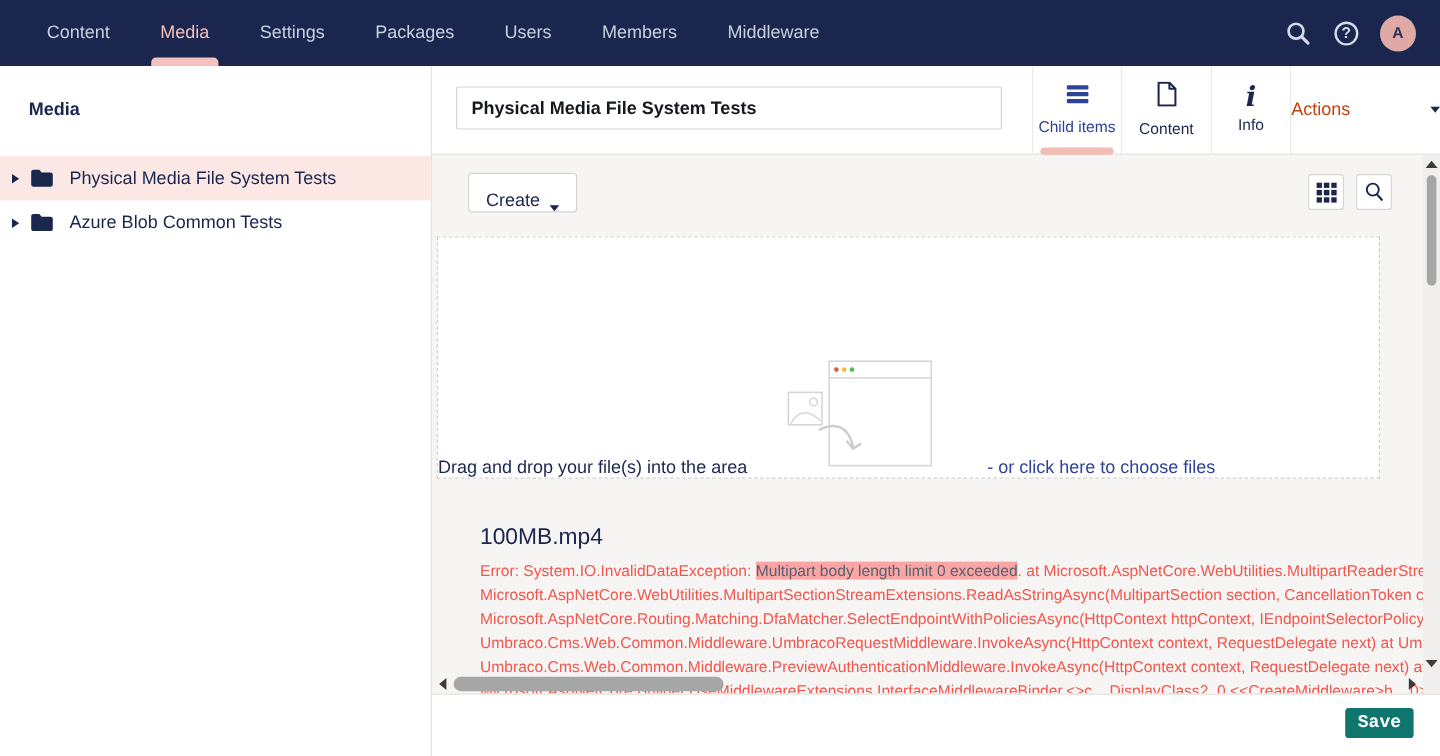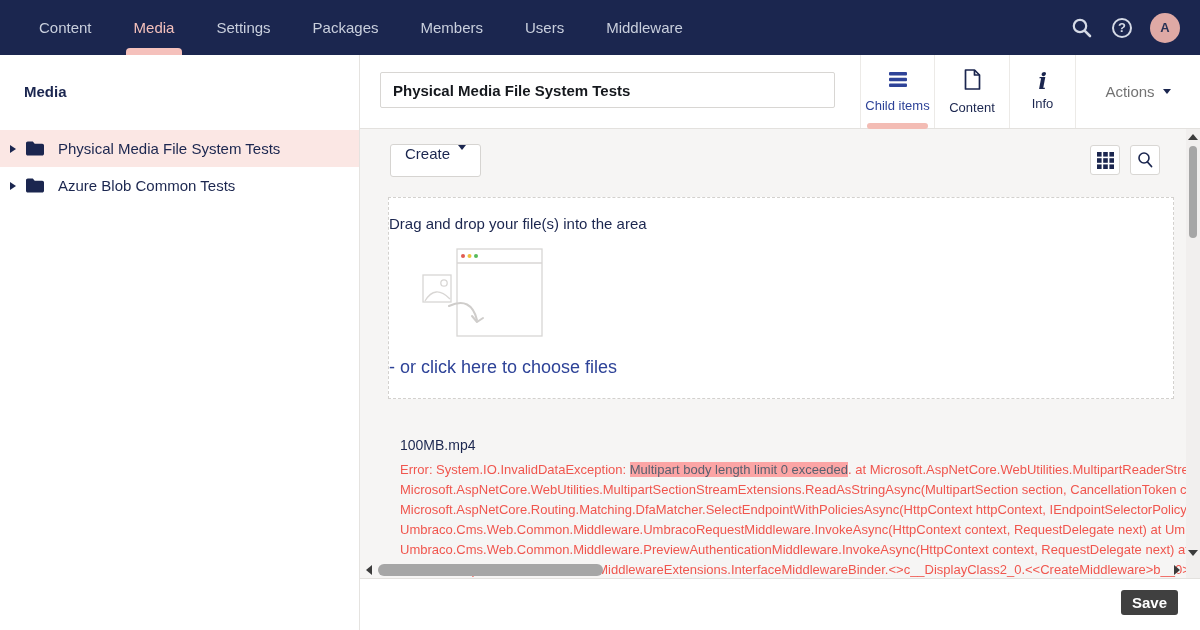--- a/index.html
+++ b/index.html
@@ -46,85 +46,85 @@
   .tabs-wrap{position:absolute;right:0;top:0;height:73px;display:flex;}
   .tab{height:100%;border-left:1px solid #eceae7;display:flex;flex-direction:column;align-items:center;
     justify-content:center;gap:6px;position:relative;cursor:pointer;color:#1b264f;box-sizing:border-box;}
   .tab-childitems{width:74px;}.tab-content{width:75px;}.tab-info{width:66px;}
   .tab-label{font-size:13px;white-space:nowrap;}
   .tab.active{color:#2e4398;}
   .active-bar{display:none;}
   .tab.active .active-bar{display:block;position:absolute;bottom:-1px;left:6px;right:6px;height:6px;
     background:#f3bcb4;border-radius:3px;}
   .actions-btn{width:125px;height:100%;border-left:1px solid #eceae7;display:flex;align-items:center;
-    justify-content:center;font-size:15px;color:#737373;gap:8px;cursor:pointer;box-sizing:border-box;}
+    justify-content:space-between;font-size:15px;color:#c2410c;gap:8px;cursor:pointer;box-sizing:border-box;}
   .caret-down{width:0;height:0;border-top:5px solid #1b264f;border-left:4.5px solid transparent;
     border-right:4.5px solid transparent;display:inline-block;}
   
   .content{position:absolute;left:0;top:74px;width:826px;height:449px;background:#f6f5f4;overflow:hidden;}
   .create-btn{position:absolute;left:30px;top:15px;height:31px;padding:0 14px;background:#fff;
-    border:1px solid #d6d4d1;border-radius:3px;display:flex;align-items:flex-start;gap:8px;
+    border:1px solid #d6d4d1;border-radius:3px;display:flex;align-items:flex-end;gap:8px;
     font-size:15px;color:#1b264f;cursor:pointer;}
   .icon-btn{position:absolute;top:16px;width:30px;height:30px;background:#fff;border:1px solid #d9d7d4;
     border-radius:3px;display:flex;align-items:center;justify-content:center;cursor:pointer;box-sizing:border-box;}
   .grid-btn{right:66px;}
   .search-btn{right:26px;}
-  .dropzone{position:absolute;left:28px;top:68px;width:786px;height:202px;background:#fff;
-    border:1px dashed #d3d1ce;box-sizing:border-box;display:flex;flex-direction:column;
-    align-items:flex-start;cursor:pointer;}
+  .dropzone{position:absolute;left:4px;top:68px;width:786px;height:202px;background:#fff;
+    border:1px dashed #d3d1ce;box-sizing:border-box;display:flex;flex-direction:row;
+    align-items:flex-end;cursor:pointer;}
   .dz-line1{margin-top:17px;font-size:15px;color:#1b264f;}
   .dz-art{margin-top:14px;}
-  .dz-line2{margin-top:12px;font-size:18px;color:#2e4398;cursor:pointer;}
+  .dz-line2{margin-top:12px;font-size:15px;color:#2e4398;cursor:pointer;}
   .file-block{position:absolute;left:40px;right:0;top:308px;overflow:hidden;z-index:1;}
-  .file-name{font-size:14px;color:#1b264f;margin-bottom:7px;}
+  .file-name{font-size:19px;color:#1b264f;margin-bottom:7px;}
   .err-line{font-size:13px;line-height:20px;color:#f0564e;white-space:nowrap;}
   .err-highlight{background:#fca5a5;color:#59606f;}
   
   .hscroll{position:absolute;left:2px;width:820px;bottom:1px;height:14px;display:flex;
     align-items:center;z-index:2;}
   .h-arrow-left{width:0;height:0;border-right:6px solid #3c3c3c;border-top:5px solid transparent;
     border-bottom:5px solid transparent;margin:0 4px;cursor:pointer;}
   .h-arrow-right{width:0;height:0;border-left:6px solid #3c3c3c;border-top:5px solid transparent;
     border-bottom:5px solid transparent;margin-left:auto;margin-right:2px;cursor:pointer;}
   .h-thumb{width:225px;height:12px;border-radius:6px;background:#a6a6a6;margin-left:2px;cursor:grab;}
   .vscroll{position:absolute;right:0;top:74px;width:14px;height:449px;background:#f1efee;z-index:4;}
   .v-arrow-up{width:0;height:0;border-bottom:6px solid #3c3c3c;border-left:5px solid transparent;
     border-right:5px solid transparent;margin:5px auto 0 auto;cursor:pointer;}
   .v-thumb{width:8px;height:92px;border-radius:4px;background:#a6a6a6;margin:6px auto 0 auto;cursor:grab;}
   .v-arrow-down{position:absolute;bottom:22px;left:2px;width:0;height:0;border-top:6px solid #3c3c3c;
     border-left:5px solid transparent;border-right:5px solid transparent;cursor:pointer;}
   
   .footer{position:absolute;left:0;bottom:0;width:840px;height:52px;background:#fff;
     border-top:1px solid #e3e1de;box-sizing:border-box;z-index:5;}
-  .save-btn{position:absolute;right:22px;top:11px;width:57px;height:25px;background:#404040;
-    color:#fff;font-family:Liberation Sans, sans-serif;font-weight:bold;font-size:15px;border:none;border-radius:3px;cursor:pointer;}
+  .save-btn{position:absolute;right:22px;top:11px;width:57px;height:25px;background:#0f766e;
+    color:#fff;font-family:Liberation Mono, monospace;font-weight:bold;font-size:15px;border:none;border-radius:3px;cursor:pointer;}
 </style>
 </head>
 <body>
 
 <header class="topnav">
   <nav class="nav-items">
     <div class="nav-item">
         <span>Content</span>
       </div>
     <div class="nav-item active">
         <span>Media</span>
         <span class="nav-underline"></span>
       </div>
     <div class="nav-item">
         <span>Settings</span>
       </div>
     <div class="nav-item">
         <span>Packages</span>
       </div>
     <div class="nav-item">
+        <span>Users</span>
+      </div>
+    <div class="nav-item">
         <span>Members</span>
-      </div>
-    <div class="nav-item">
-        <span>Users</span>
       </div>
     <div class="nav-item">
         <span>Middleware</span>
       </div>
   </nav>
   <div class="nav-right">
     <span style="cursor:pointer;display:flex;">
       <svg width="24" height="24" viewBox="0 0 24 24">
           <circle cx="10" cy="10" r="6.2" fill="none" stroke="#d5dae6" stroke-width="2.2"></circle>
           <line x1="14.8" y1="14.8" x2="20" y2="20" stroke="#d5dae6" stroke-width="2.6" stroke-linecap="round"></line>

